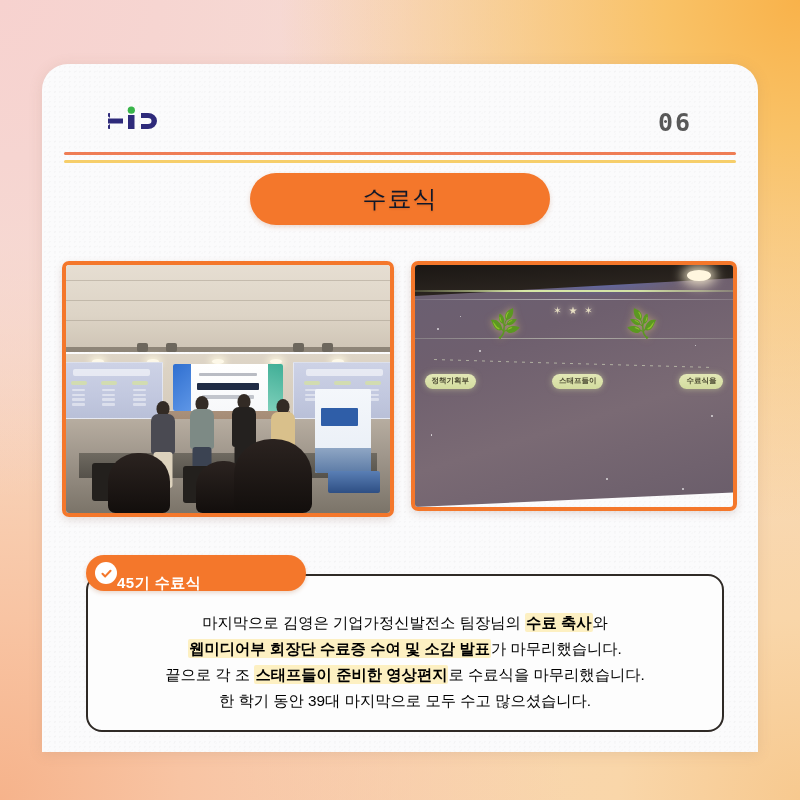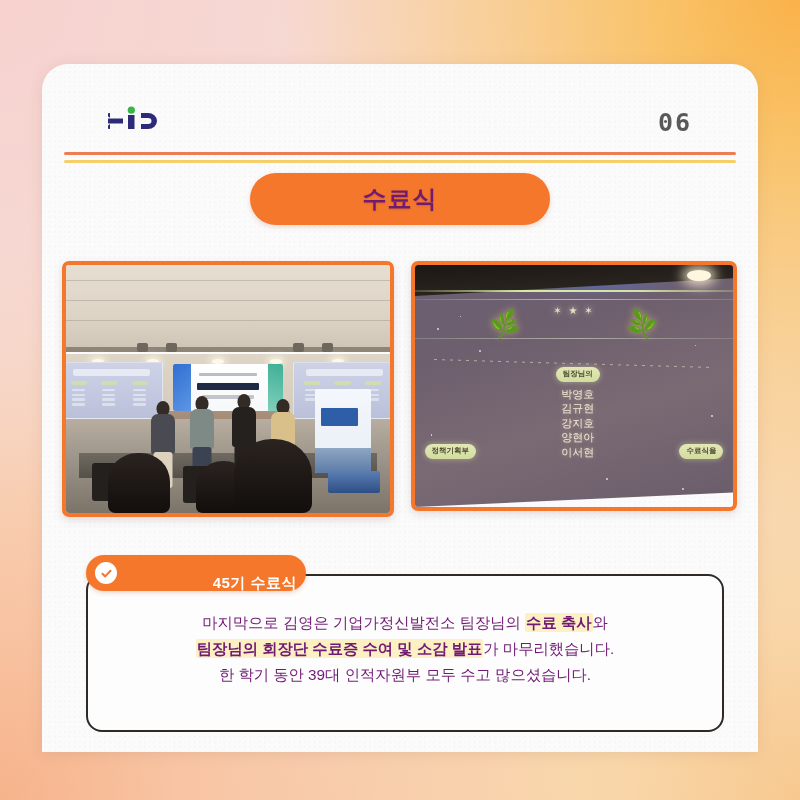--- a/index.html
+++ b/index.html
@@ -74,23 +74,23 @@
   #title-banner {
     position: absolute;
     left: 208px; top: 109px;
     width: 300px; height: 52px;
     background: #f4772b;
     border-radius: 26px;
     display: flex; align-items: center; justify-content: center;
     box-shadow: 0 2px 5px rgba(180,90,40,0.22);
   }
   #title-banner .txt {
-    color: #701a75;
+    color: #0f172a;
     font-size: 24px;
-    font-weight: 700;
+    font-weight: 400;
     letter-spacing: 1px;
     text-shadow: 0 1px 2px rgba(120,50,10,0.22);
   }
 
   
   .photo {
     position: absolute;
     border: 4px solid #f4772b;
     border-radius: 7px;
     overflow: hidden;
@@ -294,33 +294,33 @@
   #badge .check {
     width:22px;height:22px;border-radius:50%;
     background:#ffffff;
     margin-left:9px;
     display:flex;align-items:center;justify-content:center;
     flex:0 0 auto;
   }
   #badge .check svg { display:block; }
   #badge .blabel {
     flex:1;
-    text-align:right;
+    text-align:left;
     color:#ffffff;
     font-size:15px;
     font-weight:700;
     letter-spacing:.5px;
     padding-right:9px;
     margin-top:20px;
   }
   #body-text {
     position:absolute;
     left:0; right:0; top:34px;
     text-align:center;
-    color:#701a75;
+    color:#000000;
     font-size:15.3px;
     line-height:26px;
     font-weight:500;
   }
   #body-text .ln { display:block; white-space:nowrap; }
   #body-text .hl {
     background:#fdf0c2;
     font-weight:700;
     padding:1px 1px;
     border-radius:2px;
@@ -514,44 +514,38 @@
 
         <div class="sl-dots"></div>
 
         <div class="sl-cols">
 
           <div class="sl-col c1">
             <span class="sl-dept">정책기획부</span>
           </div>
 
           <div class="sl-col c2">
-            <span class="sl-dept">팀장님의</span>
-            <div class="sl-names">
-              <div class="sl-name">박영호</div>
-              <div class="sl-name">김규현</div>
-              <div class="sl-name">강지호</div>
-              <div class="sl-name">양현아</div>
-              <div class="sl-name">이서현</div>
-            </div>
+            <span class="sl-dept">스태프들이</span>
           </div>
 
           <div class="sl-col c3">
             <span class="sl-dept">수료식을</span>
           </div>
 
 
         </div>
       </div>
     </div>
 
     <div id="info-box">
       <div id="body-text">
           <span class="ln"><span>마지막으로 김영은 기업가정신발전소 팀장님의 </span><span class="hl">수료 축사</span><span>와</span></span>
-          <span class="ln"><span class="hl">팀장님의 회장단 수료증 수여 및 소감 발표</span><span>가 마무리했습니다.</span></span>
-          <span class="ln"><span>한 학기 동안 39대 인적자원부 모두 수고 많으셨습니다.</span></span>
+          <span class="ln"><span class="hl">웹미디어부 회장단 수료증 수여 및 소감 발표</span><span>가 마무리했습니다.</span></span>
+          <span class="ln"><span>끝으로 각 조 </span><span class="hl">스태프들이 준비한 영상편지</span><span>로 수료식을 마무리했습니다.</span></span>
+          <span class="ln"><span>한 학기 동안 39대 마지막으로 모두 수고 많으셨습니다.</span></span>
         </div>
     </div>
 
     <div id="badge">
       <span class="check">
         <svg width="13" height="13" viewBox="0 0 13 13">
           <path d="M2.5 6.8 L5.2 9.4 L10.5 3.8" fill="none" stroke="#f4772b" stroke-width="2.1" stroke-linecap="round" stroke-linejoin="round"></path>
         </svg>
       </span>
       <span class="blabel">45기 수료식</span>

